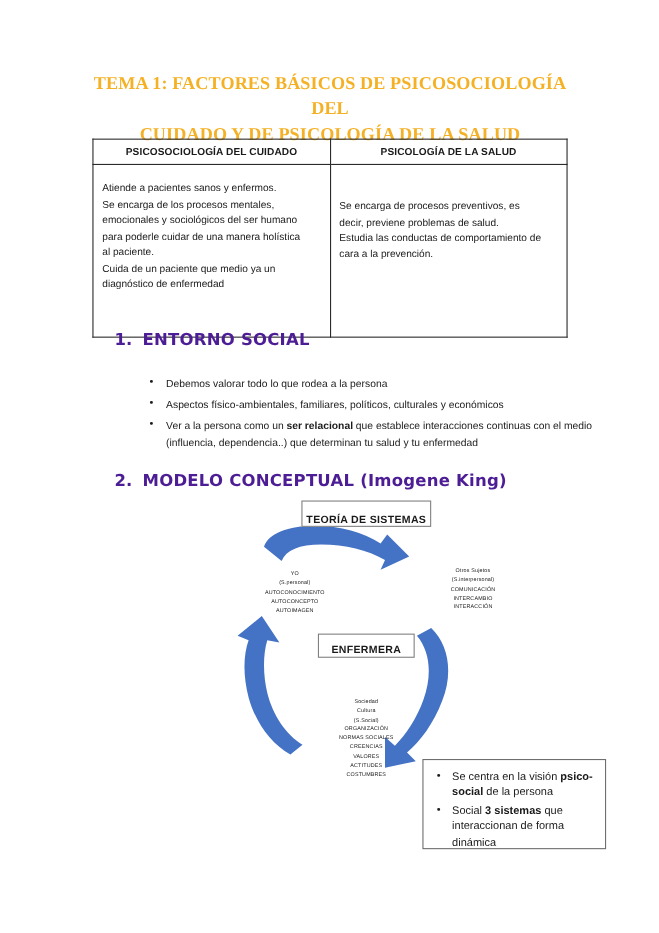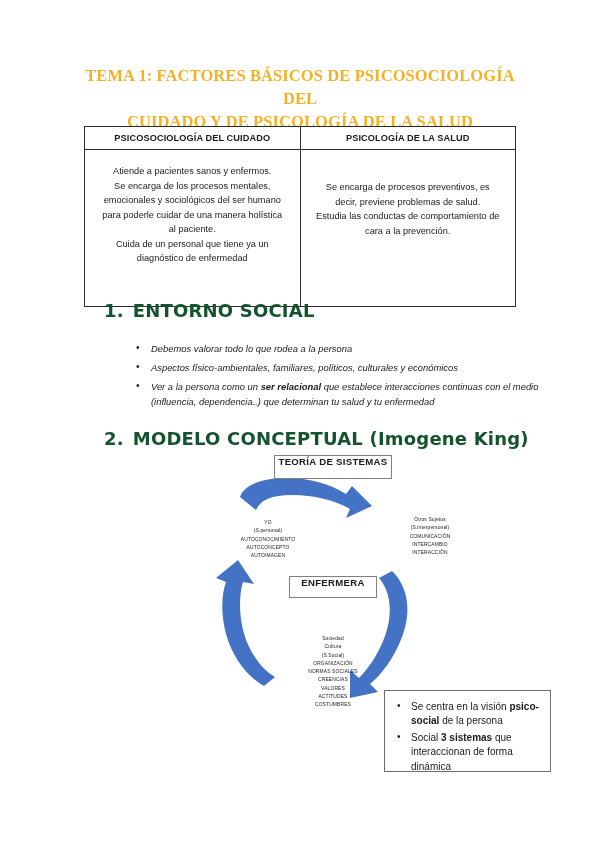--- a/index.html
+++ b/index.html
@@ -52,37 +52,37 @@
   }
   .cmp-table th {
     font-size: 9.2px;
     font-weight: bold;
     text-align: center;
     padding: 6px 4px 6px;
     letter-spacing: 0.1px;
   }
   .cmp-table td {
     font-size: 9.2px;
-    text-align: center;
+    text-align: left;
     padding: 14px 8px 18px;
     line-height: 14.5px;
     height: 108px;
   }
   .cmp-table td.right-cell {
     padding-top: 30px;
   }
   .cmp-table .cell-line { display: block; }
 
   
   .sec-heading {
     position: absolute;
     font-family: "DejaVu Sans", sans-serif;
     font-weight: bold;
-    font-size: 18px;
-    color: #14532d;
+    font-size: 15px;
+    color: #4c1d95;
     letter-spacing: 0.2px;
     white-space: nowrap;
   }
   .sec-heading .num { margin-right: 9px; }
 
   
   .s1-lead {
     position: absolute;
     left: 120px;
     top: 325px;
@@ -96,21 +96,20 @@
     width: 390px;
     margin: 0;
     padding: 0 0 0 22px;
     list-style: none;
     font-size: 9.4px;
     line-height: 15.3px;
   }
   .s1-list li {
     position: relative;
     margin-bottom: 3.5px;
-    font-style: italic;
   }
   .s1-list li::before {
     content: "\2022";
     position: absolute;
     left: -15px;
     top: -1px;
     font-size: 10px;
   }
   .s1-list li.wrap { line-height: 15.3px; }
 
@@ -126,21 +125,21 @@
   }
 
   .box {
     position: absolute;
     border: 1.5px solid #808080;
     background: #ffffff;
     font-size: 9.6px;
     font-weight: bold;
     letter-spacing: 0.3px;
     display: flex;
-    align-items: flex-start;
+    align-items: flex-end;
     justify-content: center;
     text-align: center;
     box-sizing: border-box;
   }
   #box-teoria {
     left: 274px;
     top: 15px;
     width: 118px;
     height: 24px;
   }
@@ -222,21 +221,21 @@
       </tr>
     </thead>
     <tbody>
       <tr>
         <td class="left-cell">
           <span class="cell-line">Atiende a pacientes sanos y enfermos.</span>
           <span class="cell-line">Se encarga de los procesos mentales,</span>
           <span class="cell-line">emocionales y sociológicos del ser humano</span>
           <span class="cell-line">para poderle cuidar de una manera holística</span>
           <span class="cell-line">al paciente.</span>
-          <span class="cell-line">Cuida de un personal que tiene ya un</span>
+          <span class="cell-line">Cuida de un paciente que medio ya un</span>
           <span class="cell-line">diagnóstico de enfermedad</span>
         </td>
         <td class="right-cell">
           <span class="cell-line">Se encarga de procesos preventivos, es</span>
           <span class="cell-line">decir, previene problemas de salud.</span>
           <span class="cell-line">Estudia las conductas de comportamiento de</span>
           <span class="cell-line">cara a la prevención.</span>
         </td>
       </tr>
     </tbody>

